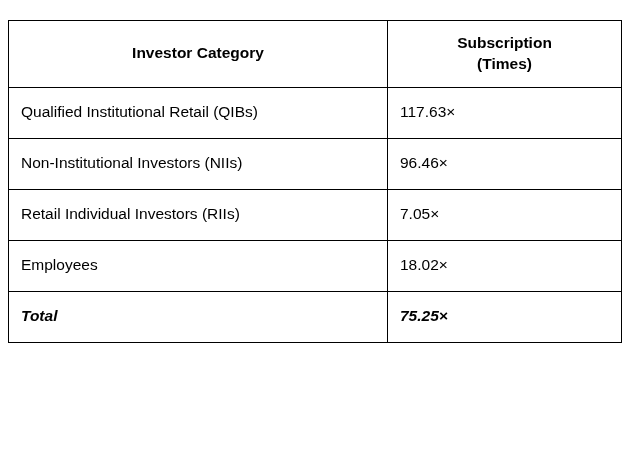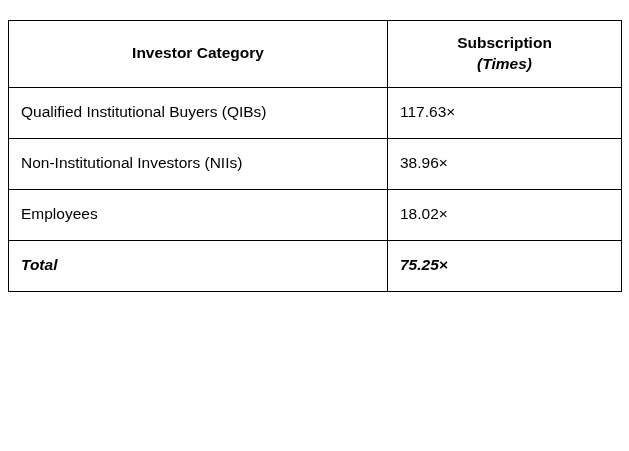--- a/index.html
+++ b/index.html
@@ -38,21 +38,20 @@
 
   thead th {
     text-align: center;
     font-weight: bold;
     padding: 12px 8px;
     height: 66px;
     box-sizing: border-box;
   }
   thead th .hdr-line2 {
     display: block;
-    font-style: italic;
   }
   tbody td {
     padding: 10px 12px;
     height: 51px;
     box-sizing: border-box;
     text-align: left;
   }
   tbody td.value-cell {
     padding-left: 12px;
   }
@@ -77,26 +76,30 @@
       <tr>
         <th>Investor Category</th>
         <th>
           <span>Subscription</span>
           <span class="hdr-line2">(Times)</span>
         </th>
       </tr>
     </thead>
     <tbody id="table-body">
         <tr>
-          <td class="label-cell">Qualified Institutional Buyers (QIBs)</td>
+          <td class="label-cell">Qualified Institutional Retail (QIBs)</td>
           <td class="value-cell">117.63×</td>
         </tr>
         <tr>
           <td class="label-cell">Non-Institutional Investors (NIIs)</td>
-          <td class="value-cell">38.96×</td>
+          <td class="value-cell">96.46×</td>
+        </tr>
+        <tr>
+          <td class="label-cell">Retail Individual Investors (RIIs)</td>
+          <td class="value-cell">7.05×</td>
         </tr>
         <tr>
           <td class="label-cell">Employees</td>
           <td class="value-cell">18.02×</td>
         </tr>
         <tr class="total-row">
           <td class="label-cell">Total</td>
           <td class="value-cell">75.25×</td>
         </tr>
       </tbody>

